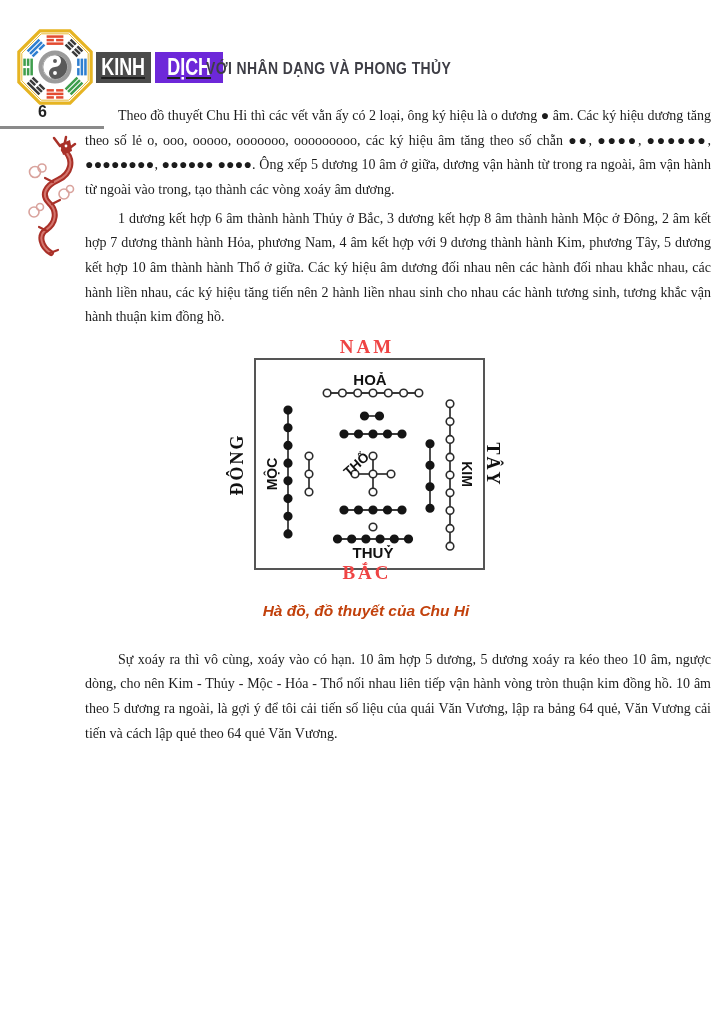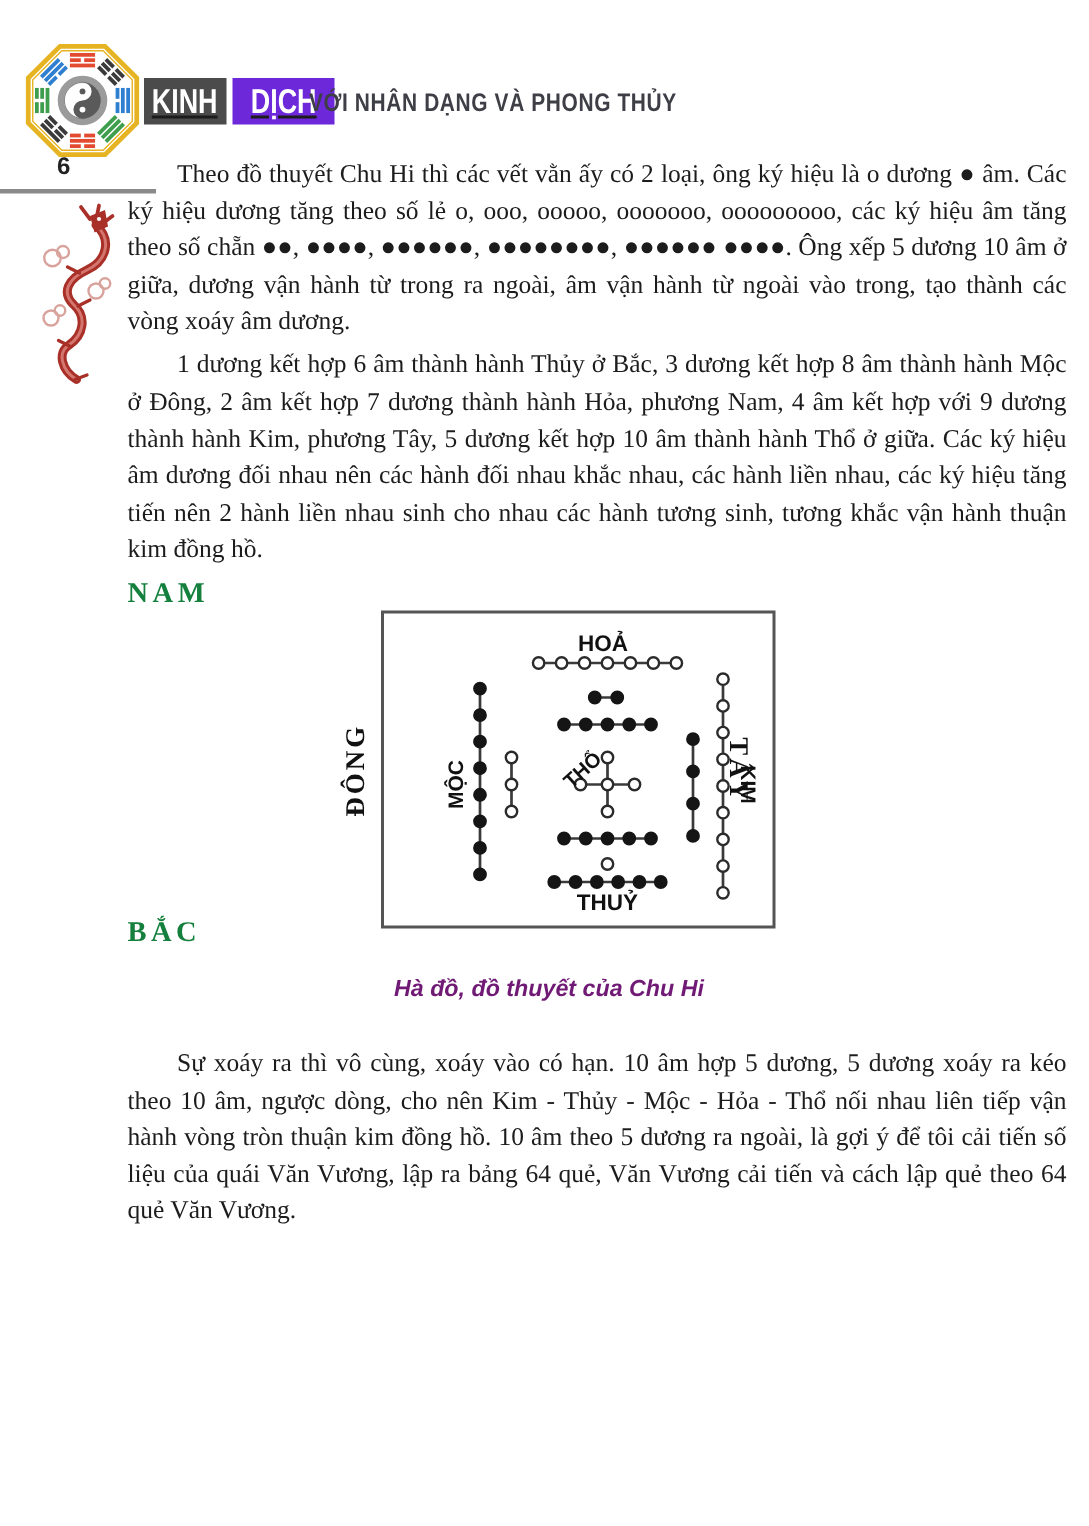--- a/index.html
+++ b/index.html
@@ -24,46 +24,46 @@
   }
   .page-number{
     position:absolute;left:38px;top:103px;font-family:"Liberation Sans",sans-serif;
     font-weight:bold;font-size:16px;color:#222222;
   }
   .pagenum-rule{position:absolute;left:0;top:126px;width:104px;height:3px;background:#8a8a8a;}
   .dragon{position:absolute;left:20px;top:134px;width:60px;height:126px;}
   
   .main{position:absolute;left:85px;top:104px;width:626px;}
   p.body{
-    font-size:17px;line-height:24.6px;text-align:justify;text-indent:33px;
+    font-size:14px;line-height:24.6px;text-align:justify;text-indent:33px;
     margin:0 0 4.5px 0;
   }
   
   .figure{position:relative;width:100%;height:296px;margin:6px 0 16px 0;}
   .compass-ns{
-    position:absolute;left:0;width:564px;
-    font-weight:bold;font-size:19px;letter-spacing:3px;color:#15803d;
+    position:absolute;left:0;width:564px;text-align:center;
+    font-weight:bold;font-size:19px;letter-spacing:3px;color:#ef4444;
   }
   .compass-top{top:0;}
   .compass-bottom{top:226px;}
   .compass-ew{
     position:absolute;width:80px;text-align:center;
     font-weight:bold;font-size:18px;letter-spacing:2px;color:#111;
   }
   .compass-left{left:112px;top:118px;transform:rotate(-90deg);}
   .compass-right{left:367px;top:118px;transform:rotate(90deg);}
   .diagram-box{
     position:absolute;left:169px;top:22px;width:227px;height:208px;
-    border:2px solid #555;background:#fff;box-sizing:content-box;padding-left:32px;
+    border:2px solid #555;background:#fff;box-sizing:content-box;
   }
   .diagram-box svg{display:block;width:227px;height:208px;}
   .fig-caption{
     position:absolute;left:0;top:266px;width:562px;text-align:center;
     font-family:"Liberation Sans",sans-serif;font-weight:bold;font-style:italic;
-    font-size:15.5px;color:#701a75;
+    font-size:15.5px;color:#c2410c;
   }
 </style>
 </head>
 <body>
 
 <div class="bagua">
   <svg viewBox="0 0 88 88" width="82" height="82">
     <path d="M82.8 60.1 L60.1 82.8 L27.9 82.8 L5.2 60.1 L5.2 27.9 L27.9 5.2 L60.1 5.2 L82.8 27.9 Z" fill="#ffffff" stroke="#e6b422" stroke-width="3.4"></path>
     <path d="M79.6 58.8 L58.8 79.6 L29.2 79.6 L8.4 58.8 L8.4 29.2 L29.2 8.4 L58.8 8.4 L79.6 29.2 Z" fill="none" stroke="#e6b422" stroke-width="1"></path>
 

